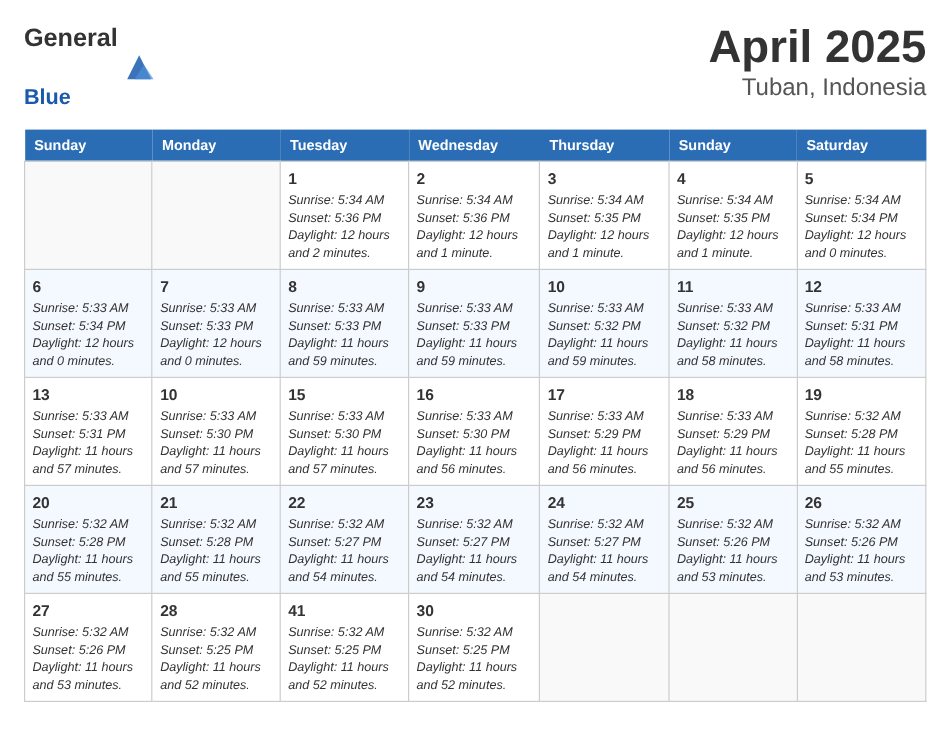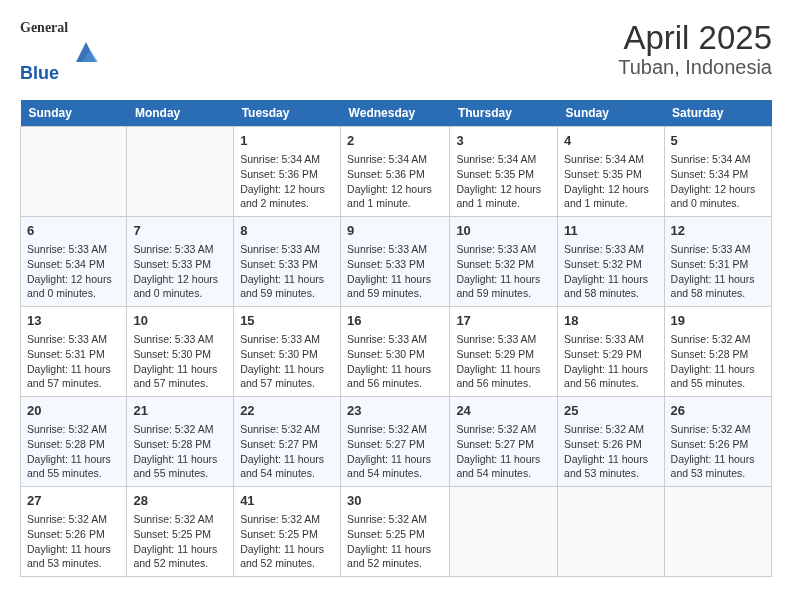--- a/index.html
+++ b/index.html
@@ -19,42 +19,41 @@
     .logo {
       display: flex;
       align-items: center;
     }
     .logo-text {
       display: flex;
       flex-direction: column;
       line-height: 1.1;
     }
     .logo-general {
-      font-size: 14px;
-      font-weight: bold;
-      color: #333;
-      font-family: Liberation Serif, serif;
+      font-size: 21px;
+      font-weight: bold;
+      color: #333;
     }
     .logo-blue {
       font-size: 18px;
       font-weight: bold;
       color: #1a5aab;
       margin-top: 29px;
     }
     .logo-icon {
       width: 28px;
       height: 28px;
       margin-left: 4px;
     }
     .title-block {
       text-align: right;
     }
     .month-title {
-      font-size: 33px;
-      font-weight: normal;
+      font-size: 38px;
+      font-weight: bold;
       color: #333;
       line-height: 1.1;
     }
     .location {
       font-size: 20px;
       color: #555;
     }
     table {
       width: 100%;
       border-collapse: collapse;
@@ -84,20 +83,21 @@
     }
     .day-number {
       font-size: 13px;
       font-weight: bold;
       display: block;
       margin-bottom: 2px;
     }
     .day-info {
       font-size: 10.5px;
       color: #333;
+      font-style: italic;
     }
     tbody tr:nth-child(even) td {
       background-color: #f4f8ff;
     }
     tbody tr:nth-child(even) td.empty {
       background-color: #f0f0f0;
     }
   </style>
 </head>
 <body>

